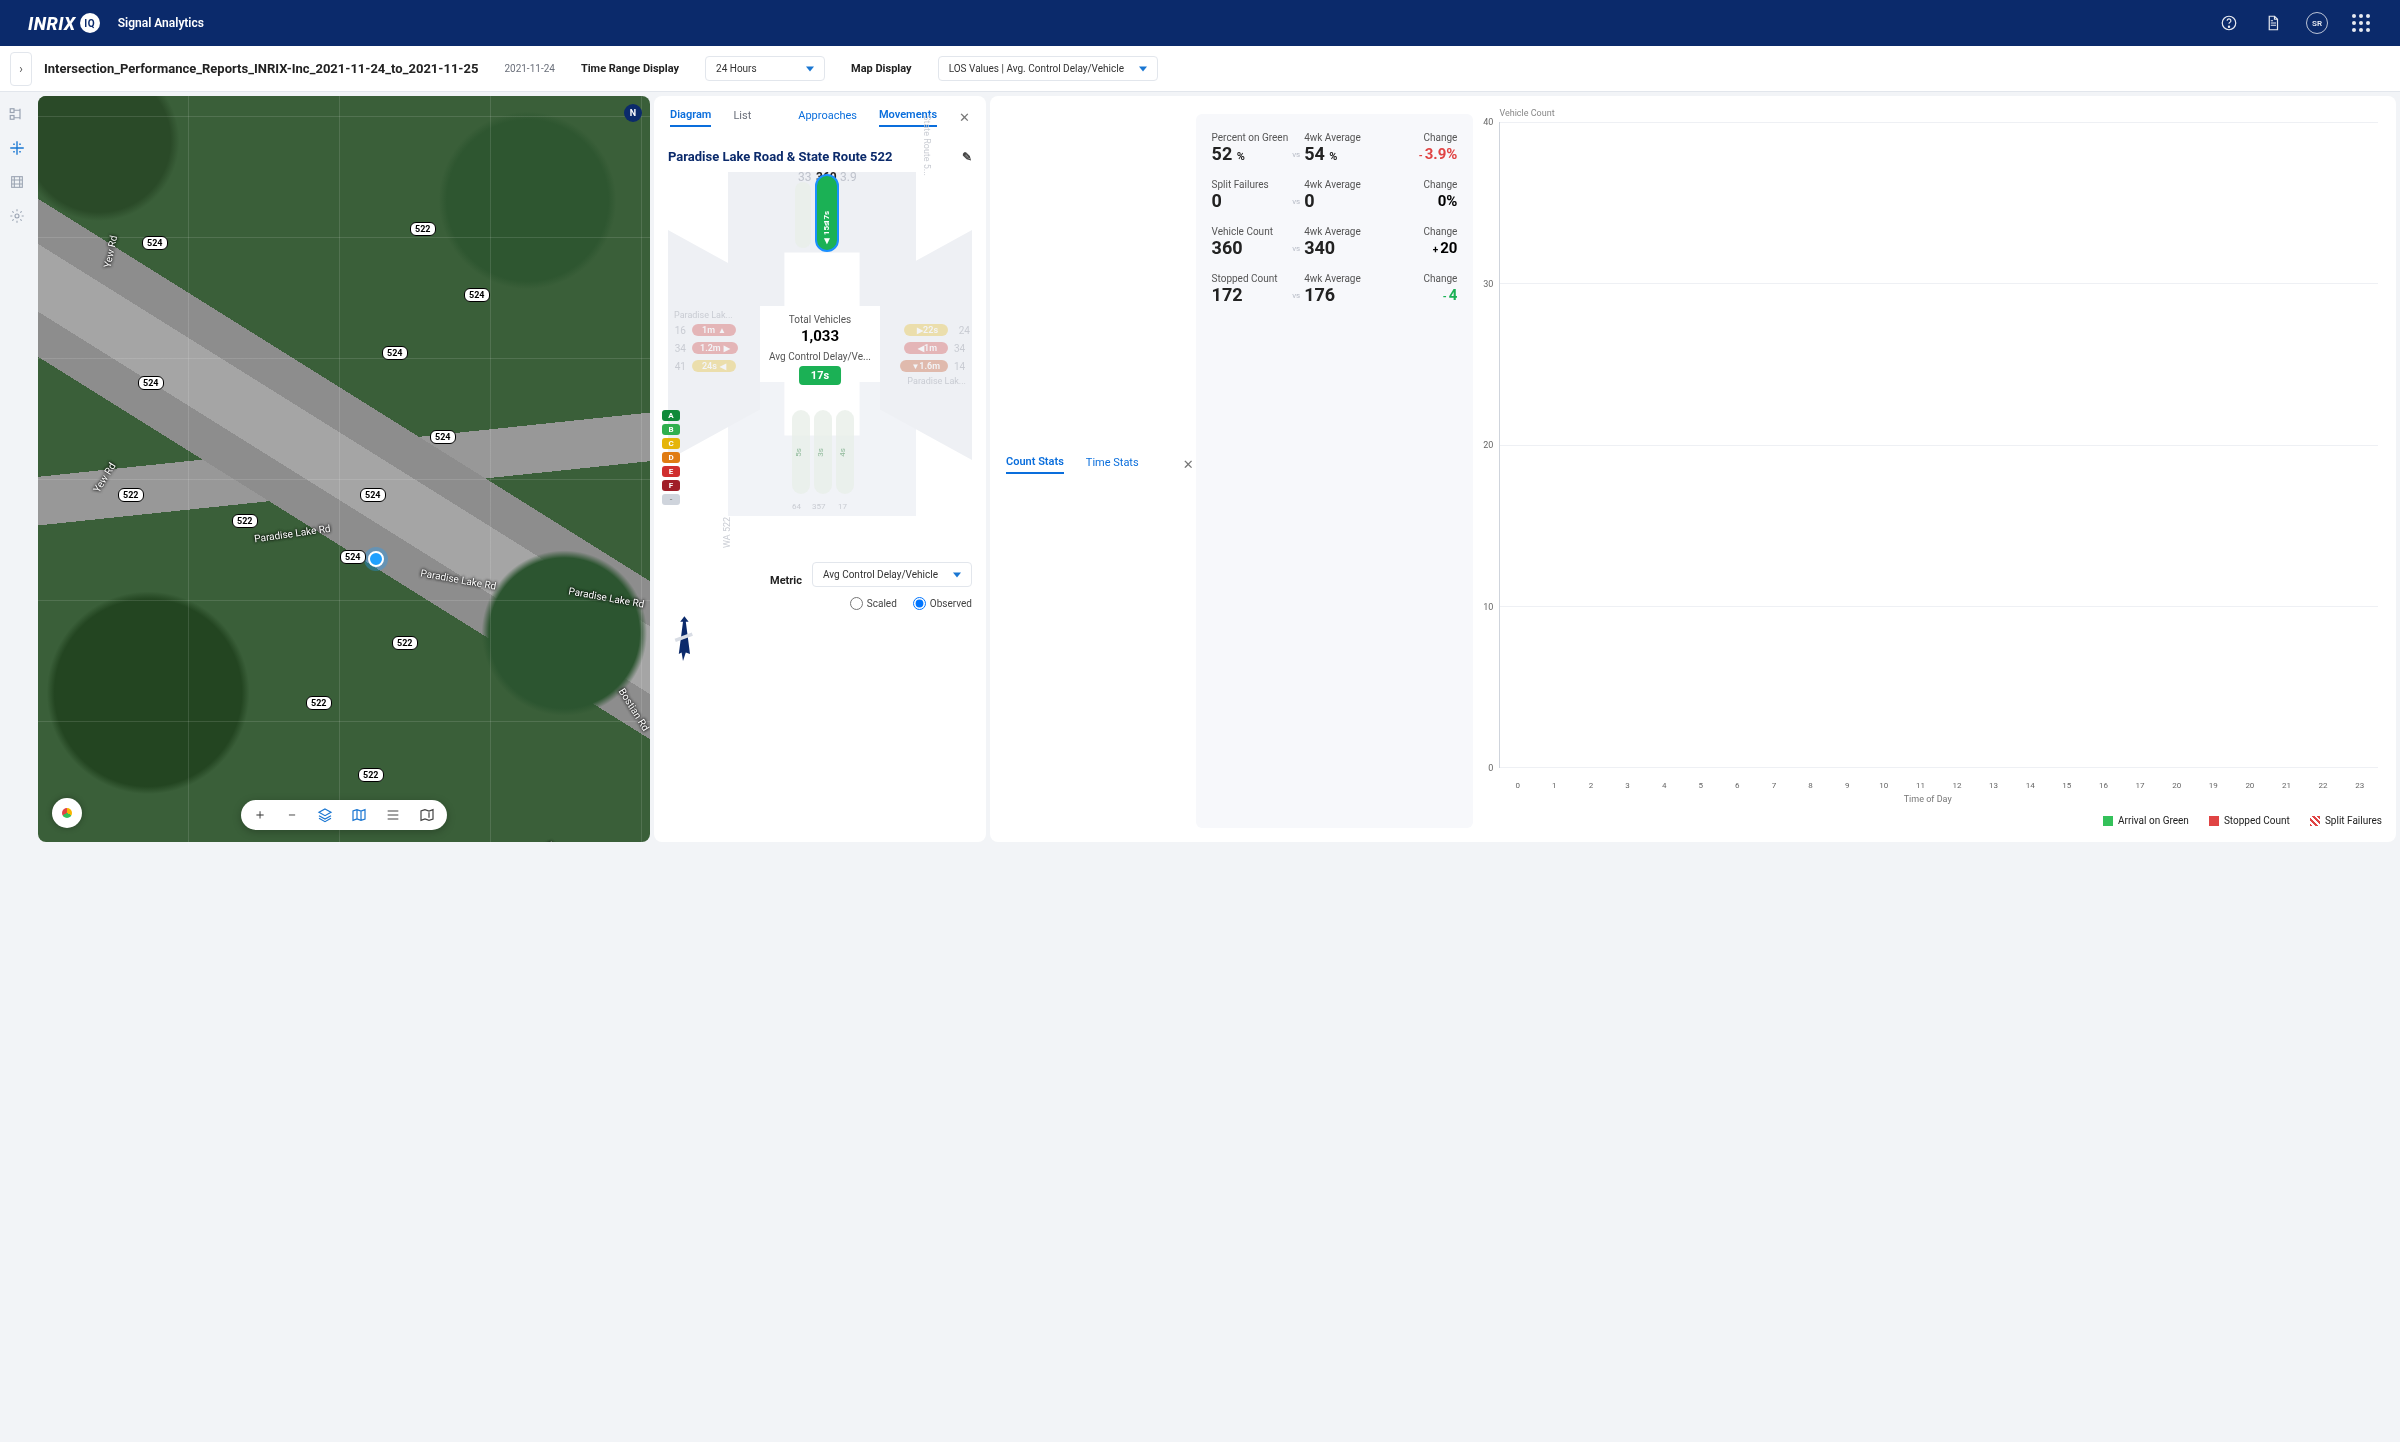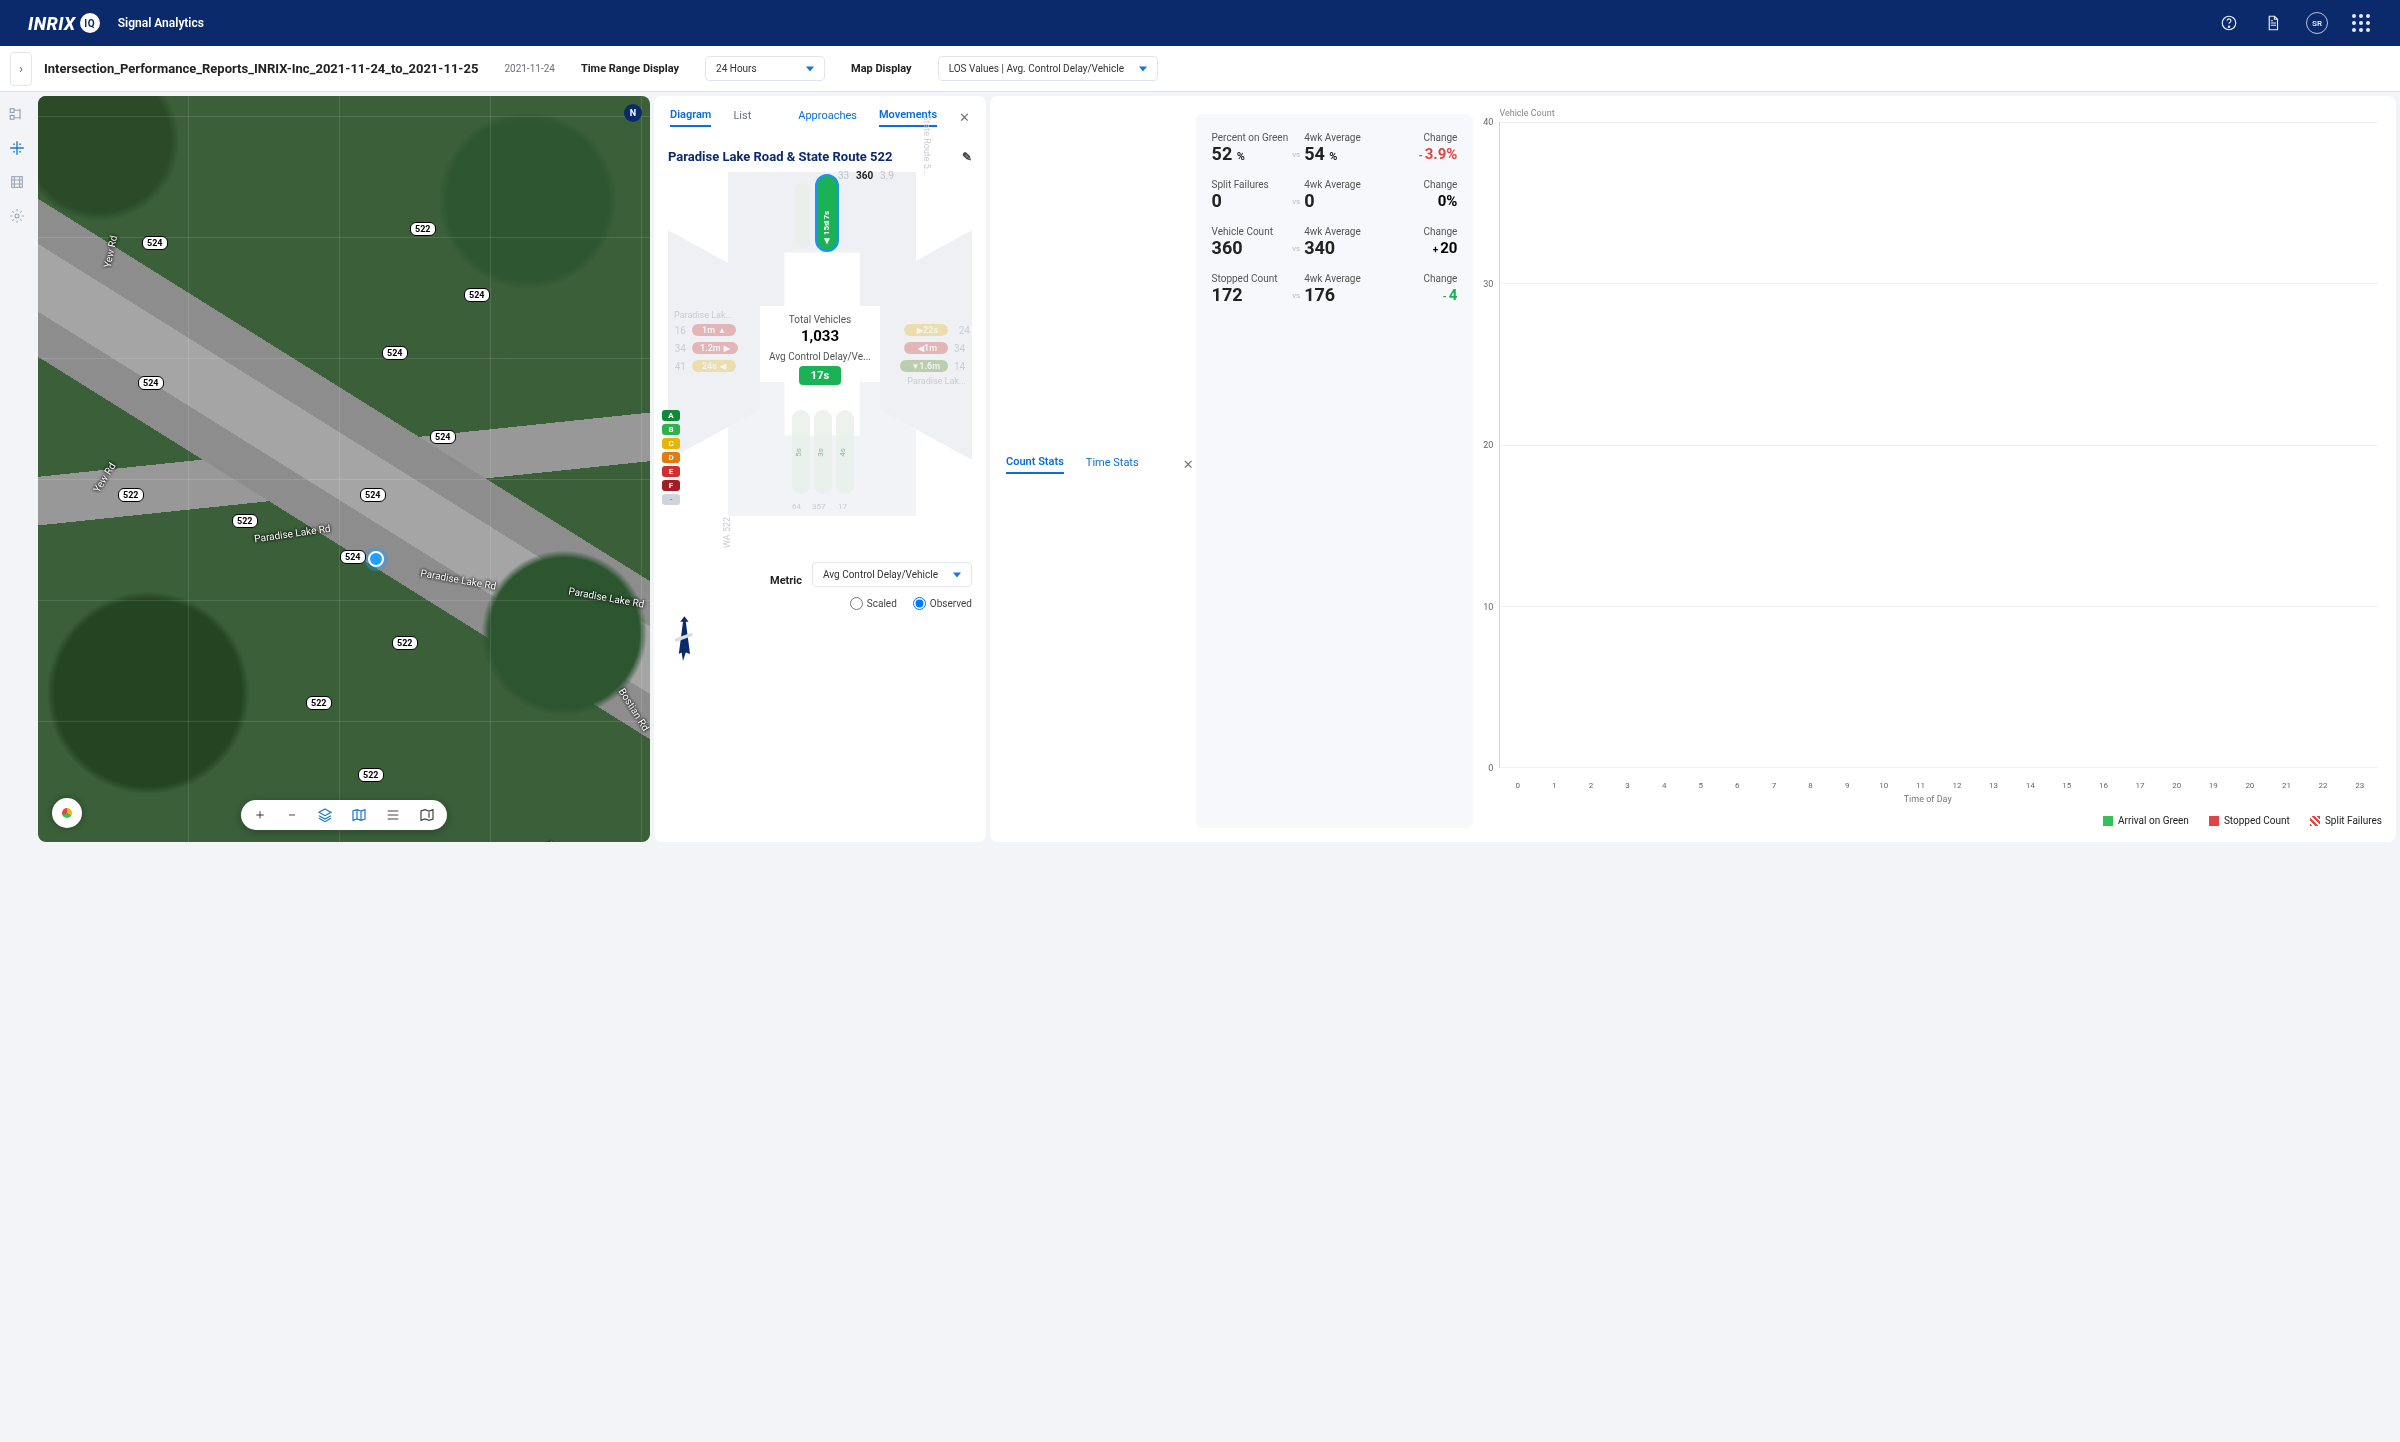--- a/index.html
+++ b/index.html
@@ -94,21 +94,21 @@
   .stage-row .num{color:#c9ccd3;width:16px;text-align:right;}
   .pill{border-radius:10px;padding:1px 8px;font-size:9px;font-weight:600;color:#fff;min-width:44px;text-align:center;position:relative;}
   .pill.faded{opacity:.3;}
   .pill .arr{font-size:8px;margin-left:3px;}
   .totals{position:absolute;left:50%;top:142px;transform:translateX(-50%);text-align:center;font-size:10px;color:#555;}
   .totals .big{font-size:15px;font-weight:700;color:#000;margin:2px 0 6px 0;}
   .delay-pill{display:inline-block;background:var(--green);color:#fff;border-radius:4px;padding:3px 12px;font-weight:700;font-size:11px;}
   .movement-active{position:absolute;left:147px;top:2px;width:24px;height:78px;border:2px solid #1a8fff;border-radius:12px;background:var(--green);display:flex;flex-direction:column;align-items:center;justify-content:flex-end;padding-bottom:4px;gap:2px;}
   .movement-active span{color:#fff;font-size:8px;font-weight:700;transform:rotate(-90deg);white-space:nowrap;}
   .movement-active .down-arr{transform:none;font-size:10px;}
-  .north-tick{position:absolute;left:130px;top:-2px;font-size:10px;color:#bfc3cc;margin-left:40px;}
+  .north-tick{position:absolute;left:130px;top:-2px;font-size:12px;color:#bfc3cc;}
   .lane-ghost{position:absolute;background:#e8efe9;border-radius:10px;opacity:.8;}
   .legend{position:absolute;left:-6px;top:238px;display:flex;flex-direction:column;gap:3px;}
   .legend div{width:18px;height:11px;border-radius:3px;color:#fff;font-size:8px;font-weight:700;text-align:center;line-height:11px;}
   .north-arrow{position:absolute;left:14px;bottom:174px;width:30px;height:56px;}
   .north-arrow svg{width:100%;height:100%;}
   .metric-row{display:flex;align-items:flex-end;justify-content:flex-end;gap:10px;font-size:11px;margin-top:10px;}
   .radio-row{display:flex;justify-content:flex-end;gap:16px;font-size:10px;color:#444;margin-top:10px;}
   .radio{display:inline-flex;align-items:center;gap:4px;cursor:pointer;}
   .radio input{margin:0;}
 
@@ -339,21 +339,21 @@
       <div class="stage-row" style="right:2px;top:152px;flex-direction:row-reverse;">
         <span class="num" style="text-align:right;">24</span>
         <span class="pill faded" style="background:#e5b50a;"><span class="arr">▶</span><span>22s</span></span>
       </div>
       <div class="stage-row" style="right:2px;top:170px;flex-direction:row-reverse;">
         <span class="num" style="text-align:left;">34</span>
         <span class="pill faded" style="background:#d02f2f;"><span class="arr">◀</span><span>1m</span></span>
       </div>
       <div class="stage-row" style="right:2px;top:188px;flex-direction:row-reverse;">
         <span class="num" style="text-align:left;">14</span>
-        <span class="pill faded" style="background:#4d7c0f;"><span class="arr">▼</span><span>1.6m</span></span>
+        <span class="pill faded" style="background:#c2410c;"><span class="arr">▼</span><span>1.6m</span></span>
       </div>
       <div style="position:absolute;right:6px;top:204px;font-size:9px;color:#c9ccd3;">Paradise Lak...</div>
 
       <div class="totals">
         <div>Total Vehicles</div>
         <div class="big">1,033</div>
         <div>Avg Control Delay/Ve...</div>
         <div style="margin-top:4px;"><span class="delay-pill">17s</span></div>
       </div>
 

